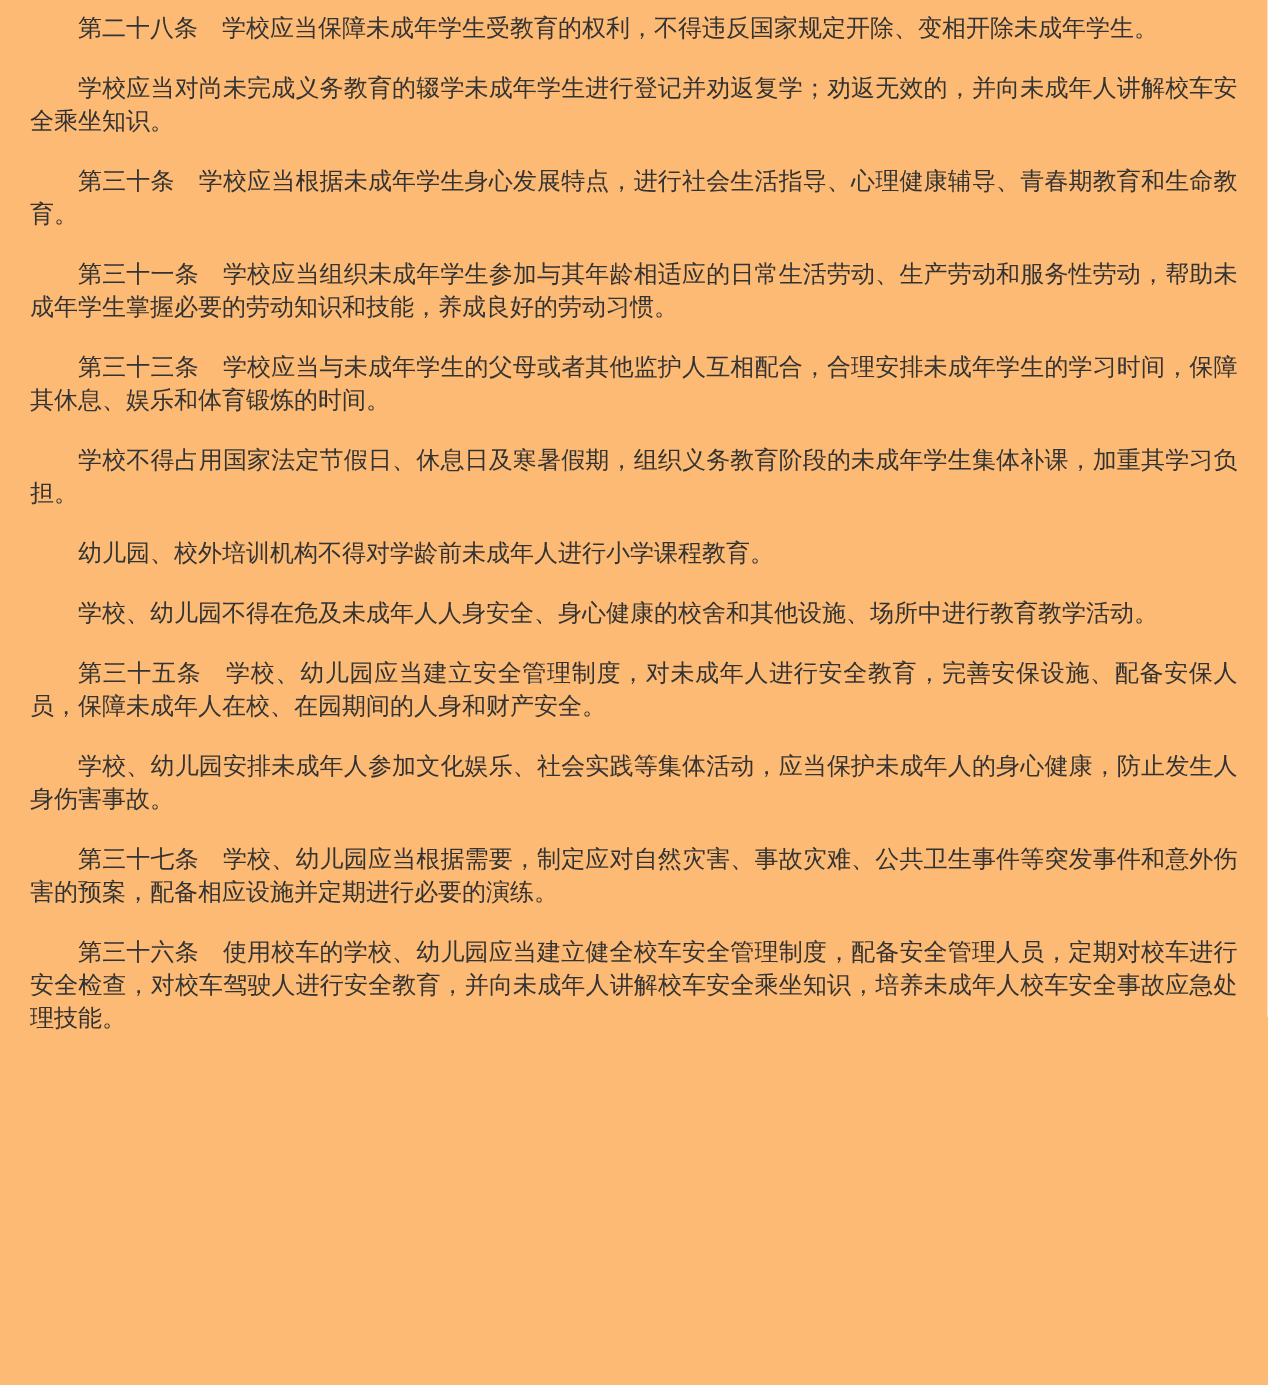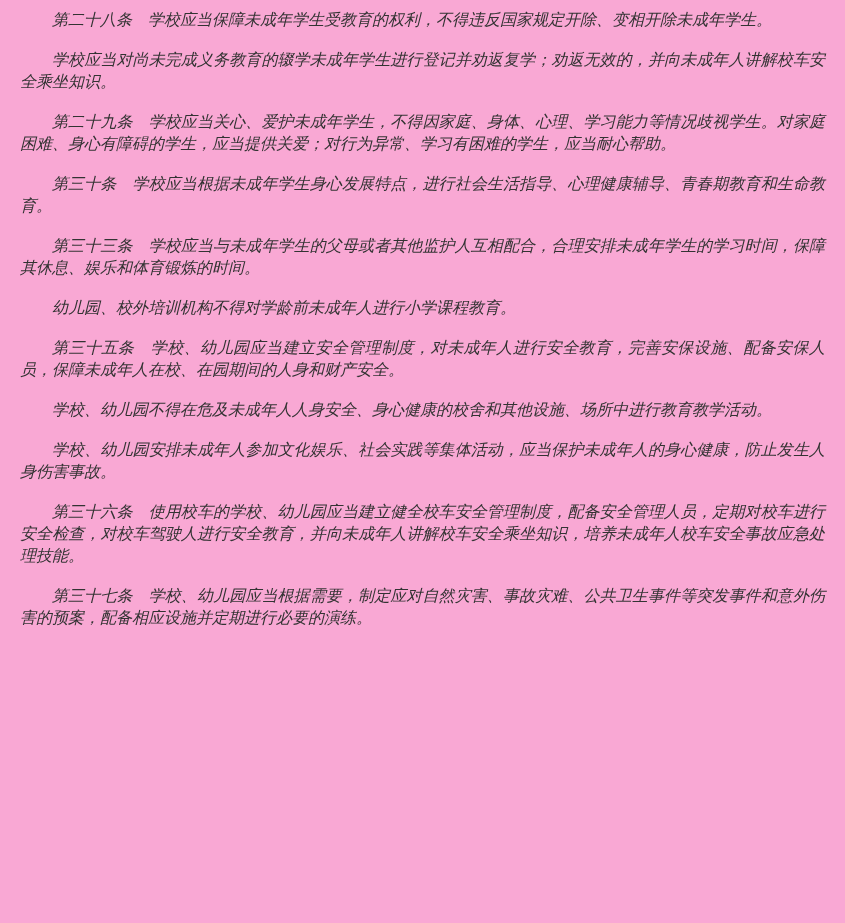--- a/index.html
+++ b/index.html
@@ -29,27 +29,28 @@
     text-indent: 2em;
     word-break: break-all;
   }
   .law-para:last-child {
     margin-bottom: 0;
   }
 </style>
 </head>
 <body>
 
-<div class="page" style="background: #f9a8d4; color: rgb(51, 51, 51); font-style: italic;">
+<div class="page" style="background: #fdba74; color: rgb(51, 51, 51);">
   <div class="law-text">
       <p class="law-para">第二十八条　学校应当保障未成年学生受教育的权利，不得违反国家规定开除、变相开除未成年学生。</p>
       <p class="law-para">学校应当对尚未完成义务教育的辍学未成年学生进行登记并劝返复学；劝返无效的，并向未成年人讲解校车安全乘坐知识。</p>
-      <p class="law-para">第二十九条　学校应当关心、爱护未成年学生，不得因家庭、身体、心理、学习能力等情况歧视学生。对家庭困难、身心有障碍的学生，应当提供关爱；对行为异常、学习有困难的学生，应当耐心帮助。</p>
       <p class="law-para">第三十条　学校应当根据未成年学生身心发展特点，进行社会生活指导、心理健康辅导、青春期教育和生命教育。</p>
+      <p class="law-para">第三十一条　学校应当组织未成年学生参加与其年龄相适应的日常生活劳动、生产劳动和服务性劳动，帮助未成年学生掌握必要的劳动知识和技能，养成良好的劳动习惯。</p>
       <p class="law-para">第三十三条　学校应当与未成年学生的父母或者其他监护人互相配合，合理安排未成年学生的学习时间，保障其休息、娱乐和体育锻炼的时间。</p>
+      <p class="law-para">学校不得占用国家法定节假日、休息日及寒暑假期，组织义务教育阶段的未成年学生集体补课，加重其学习负担。</p>
       <p class="law-para">幼儿园、校外培训机构不得对学龄前未成年人进行小学课程教育。</p>
+      <p class="law-para">学校、幼儿园不得在危及未成年人人身安全、身心健康的校舍和其他设施、场所中进行教育教学活动。</p>
       <p class="law-para">第三十五条　学校、幼儿园应当建立安全管理制度，对未成年人进行安全教育，完善安保设施、配备安保人员，保障未成年人在校、在园期间的人身和财产安全。</p>
-      <p class="law-para">学校、幼儿园不得在危及未成年人人身安全、身心健康的校舍和其他设施、场所中进行教育教学活动。</p>
       <p class="law-para">学校、幼儿园安排未成年人参加文化娱乐、社会实践等集体活动，应当保护未成年人的身心健康，防止发生人身伤害事故。</p>
+      <p class="law-para">第三十七条　学校、幼儿园应当根据需要，制定应对自然灾害、事故灾难、公共卫生事件等突发事件和意外伤害的预案，配备相应设施并定期进行必要的演练。</p>
       <p class="law-para">第三十六条　使用校车的学校、幼儿园应当建立健全校车安全管理制度，配备安全管理人员，定期对校车进行安全检查，对校车驾驶人进行安全教育，并向未成年人讲解校车安全乘坐知识，培养未成年人校车安全事故应急处理技能。</p>
-      <p class="law-para">第三十七条　学校、幼儿园应当根据需要，制定应对自然灾害、事故灾难、公共卫生事件等突发事件和意外伤害的预案，配备相应设施并定期进行必要的演练。</p>
     </div>
 </div>
 
 </body></html>

